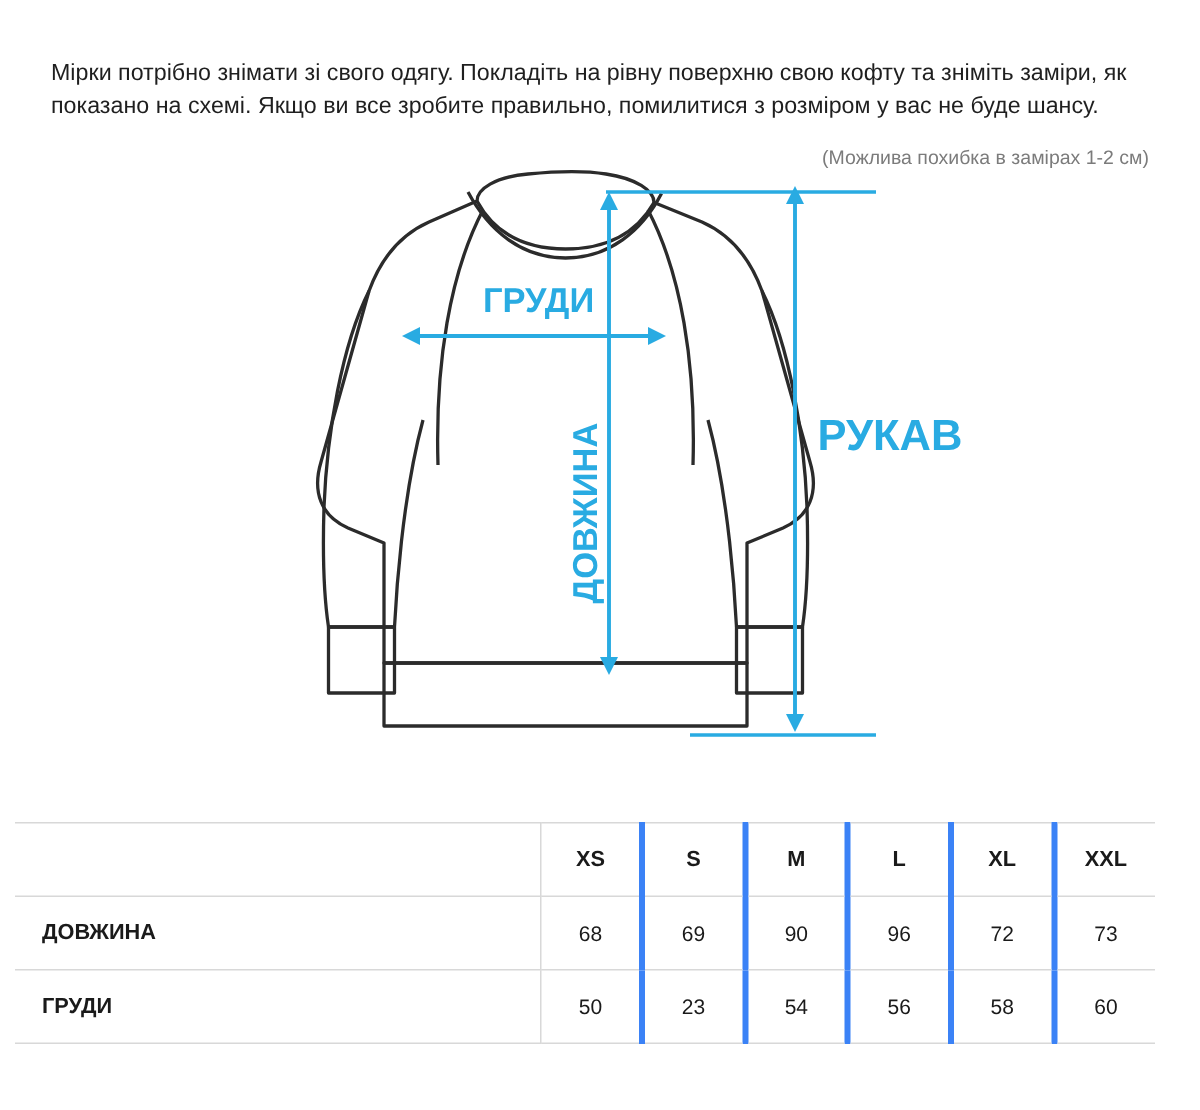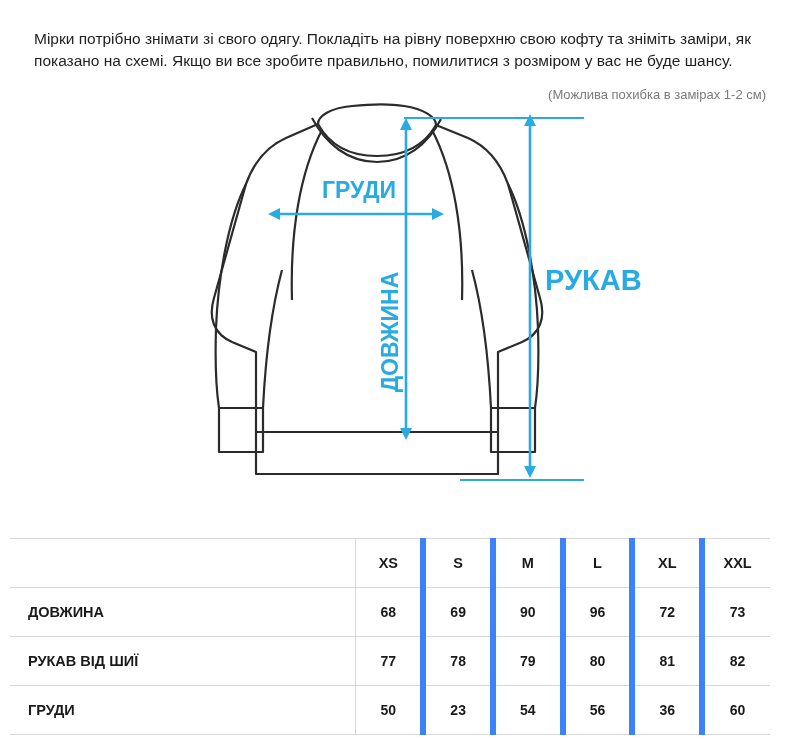--- a/index.html
+++ b/index.html
@@ -18,20 +18,21 @@
   .page {
     width: 800px;
     height: 740px;
     position: relative;
   }
   .intro {
     padding: 28px 34px 0 34px;
     font-size: 15.5px;
     line-height: 1.45;
     color: #1f1f1f;
+    margin-top: 10px;
   }
   .note {
     text-align: right;
     padding: 14px 34px 0 34px;
     font-size: 13px;
     color: #7b7b7b;
   }
   .diagram-wrap {
     position: relative;
     width: 800px;
@@ -52,21 +53,21 @@
     border-collapse: collapse;
     width: 760px;
     font-size: 14px;
   }
   table.size-table th,
   table.size-table td {
     border-top: 1px solid #d8d8d8;
     border-bottom: 1px solid #d8d8d8;
     padding: 0;
     height: 48px;
-    font-weight: bold;
+    font-weight: normal;
     color: #1a1a1a;
   }
   table.size-table thead th {
     border-top: 1px solid #d8d8d8;
   }
   table.size-table th.label-col,
   table.size-table td.label-col {
     width: 350px;
     text-align: left;
     padding-left: 18px;
@@ -74,21 +75,21 @@
     font-size: 14.5px;
     border-right: 1px solid #d8d8d8;
   }
   table.size-table thead th.label-col {
     background: #fff;
   }
   table.size-table td.val,
   table.size-table th.val {
     width: 68px;
     text-align: center;
-    border-right: 6px solid #3b82f6;
+    border-right: 4px solid #3b82f6;
   }
   table.size-table th.val {
     font-weight: bold;
     font-size: 14.5px;
   }
   table.size-table td.val:last-child,
   table.size-table th.val:last-child {
     border-right: none;
   }
 </style>
@@ -181,34 +182,25 @@
         <tr>
           <td class="label-col">ДОВЖИНА</td>
           <td class="val">68</td>
           <td class="val">69</td>
           <td class="val">90</td>
           <td class="val">96</td>
           <td class="val">72</td>
           <td class="val">73</td>
         </tr>
         <tr>
-          <td class="label-col">РУКАВ ВІД ШИЇ</td>
-          <td class="val">77</td>
-          <td class="val">78</td>
-          <td class="val">79</td>
-          <td class="val">80</td>
-          <td class="val">81</td>
-          <td class="val">82</td>
-        </tr>
-        <tr>
           <td class="label-col">ГРУДИ</td>
           <td class="val">50</td>
           <td class="val">23</td>
           <td class="val">54</td>
           <td class="val">56</td>
-          <td class="val">36</td>
+          <td class="val">58</td>
           <td class="val">60</td>
         </tr>
       </tbody>
     </table>
   </div>
 
 </div>
 
 </body></html>

